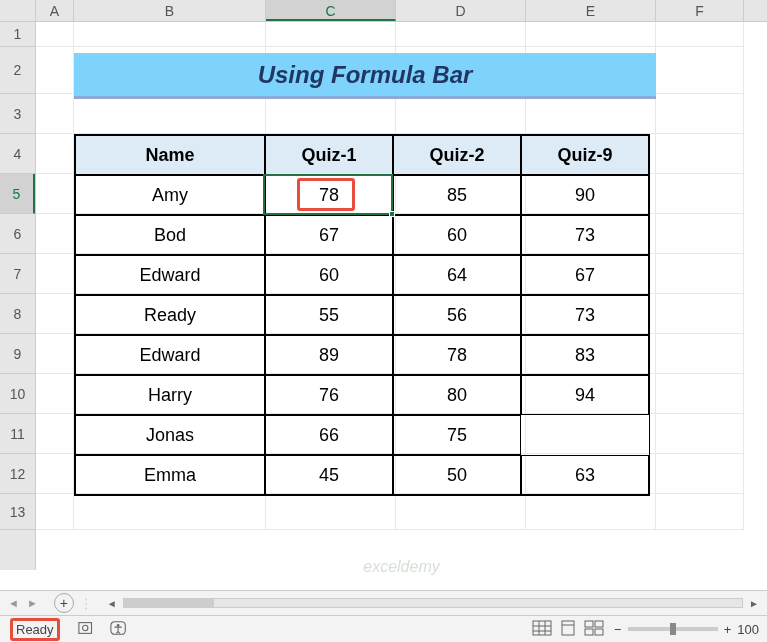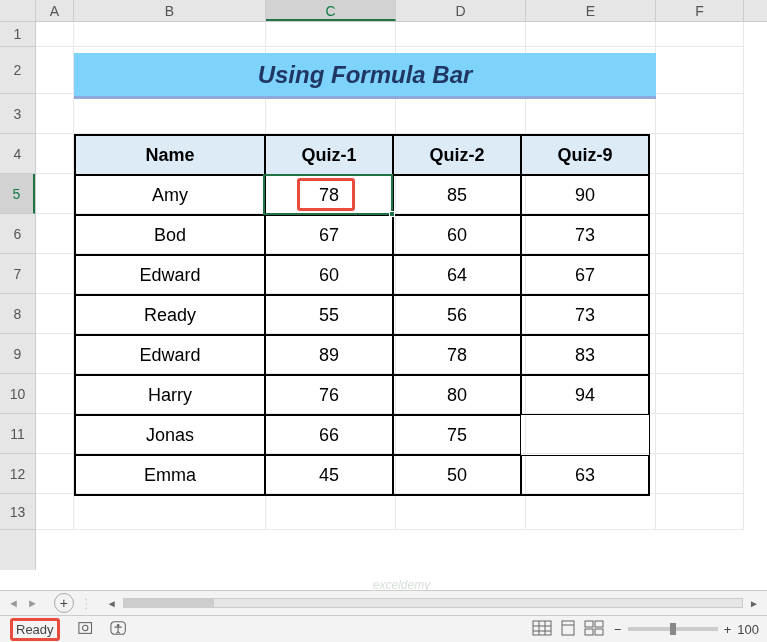--- a/index.html
+++ b/index.html
@@ -139,22 +139,22 @@
   padding: 1px 3px; margin-left: 2px;
 }
 .status-icons { display: flex; gap: 14px; margin-left: 18px; }
 .status-icons svg { width: 18px; height: 16px; }
 .view-btns { display: flex; margin-left: auto; gap: 6px; padding-right: 10px; align-items: center;}
 .view-btns svg { width: 20px; height: 16px; }
 .zoom { display: flex; align-items: center; gap: 6px; padding-right: 8px; }
 .zoom-track { width: 90px; height: 4px; background: #ccc; position: relative; }
 .zoom-thumb { position: absolute; left: 42px; top: -4px; width: 6px; height: 12px; background: #888; }
 .watermark {
-  position: absolute; left: 50%; top: 556px; transform: translateX(-50%);
-  font-size: 12px; color: rgba(120,150,120,0.3); font-style: italic;
+  position: absolute; left: 50%; top: 536px; transform: translateX(-50%);
+  font-size: 16px; color: rgba(120,150,120,0.3); font-style: italic;
   pointer-events: none;
 }
 </style>
 </head>
 <body>
 
 <div class="col-headers">
   <div class="corner"></div>
   <div class="col-h cA">A</div>
   <div class="col-h cB">B</div>

